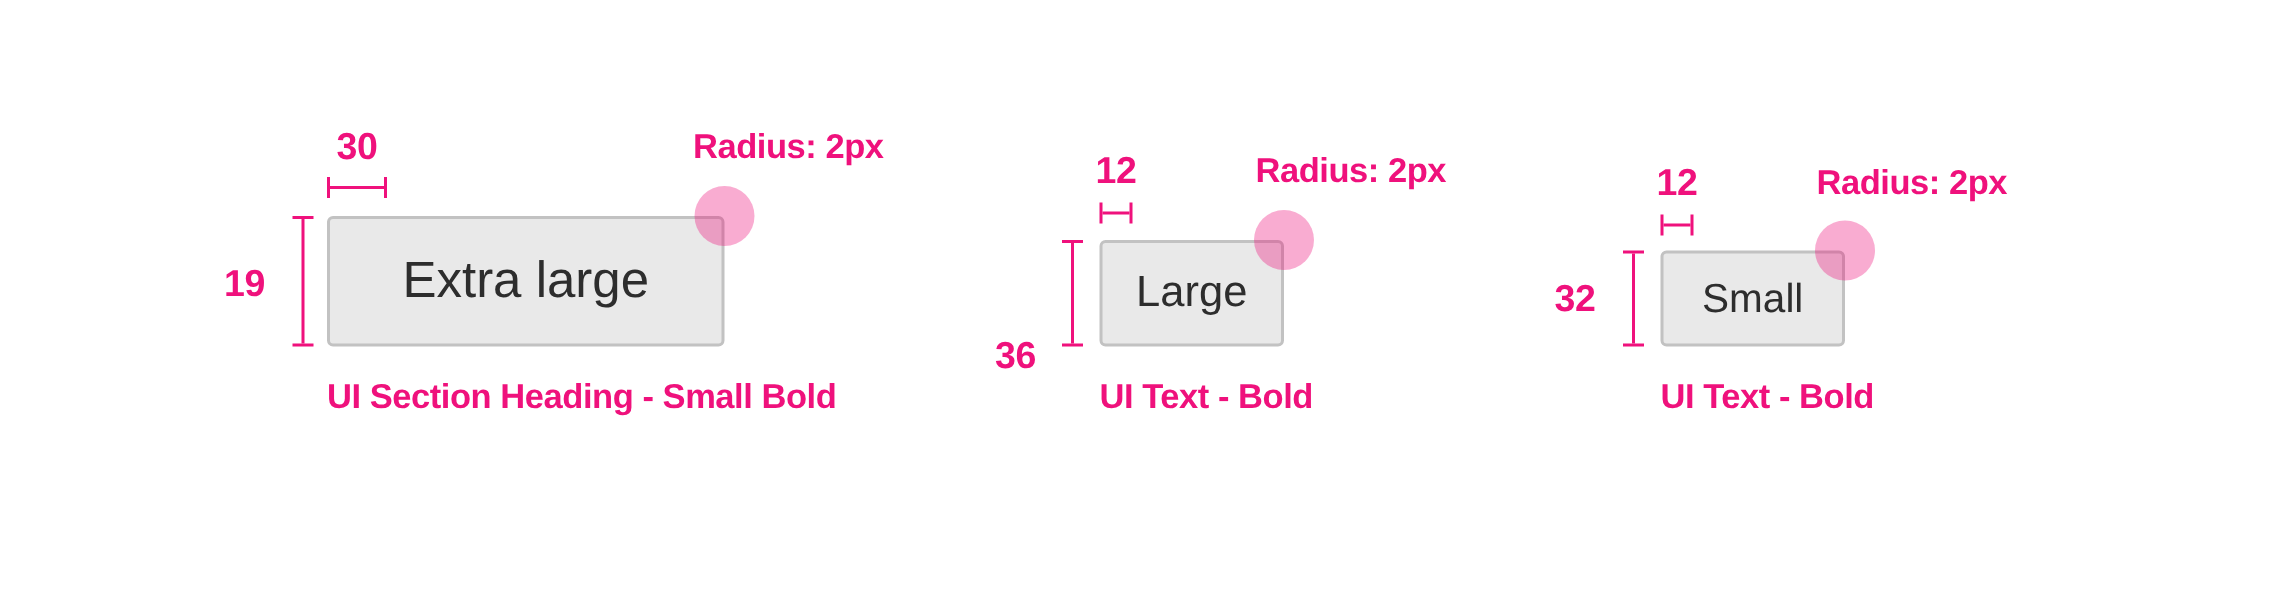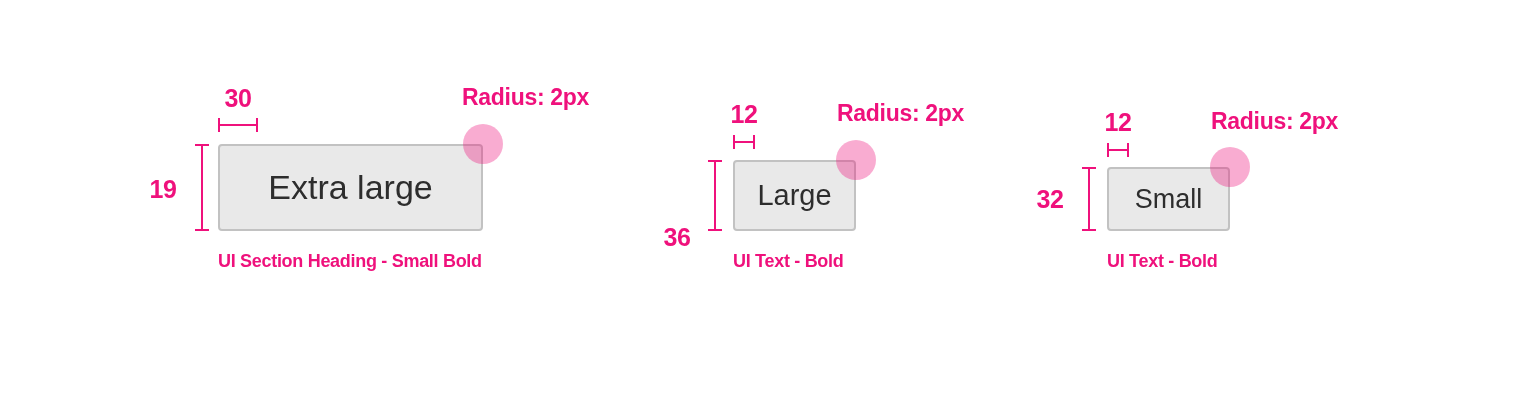--- a/index.html
+++ b/index.html
@@ -28,21 +28,21 @@
   .annot {
     position: absolute;
     color: var(--accent);
     font-weight: bold;
     letter-spacing: -0.3px;
     white-space: nowrap;
     line-height: 1.15;
   }
   .num { font-size: 25px; text-align: center; }
   .radius-note { font-size: 23px; }
-  .caption { font-size: 18px; }
+  .caption { font-size: 23px; }
 
   
   .h-bracket {
     position: absolute; height: 14px;
     border-left: 2px solid var(--accent);
     border-right: 2px solid var(--accent);
   }
   .h-bracket::after {
     content: ""; position: absolute; left: 0; right: 0;
     top: 50%; margin-top: -1px; height: 2px; background: var(--accent);

